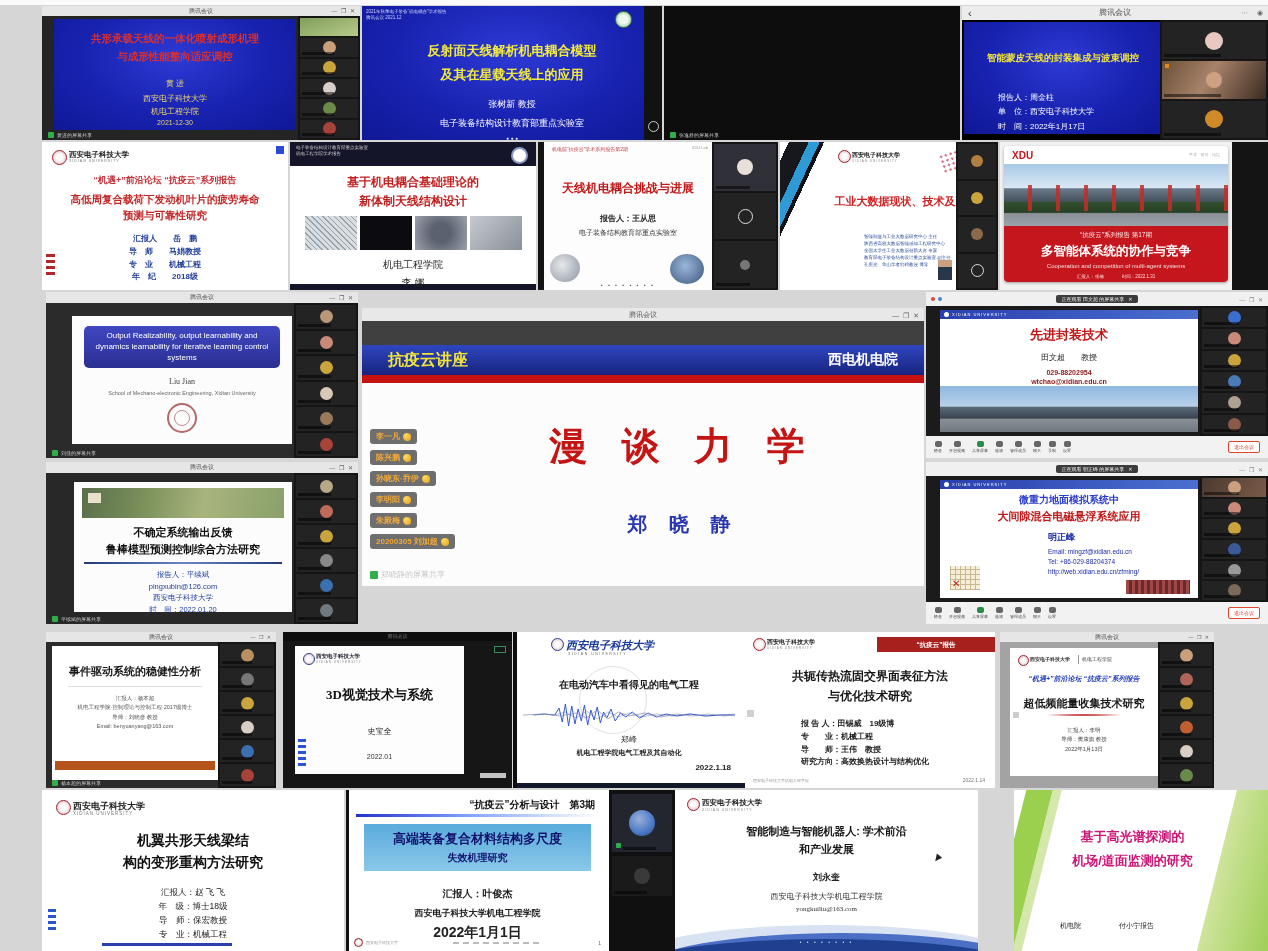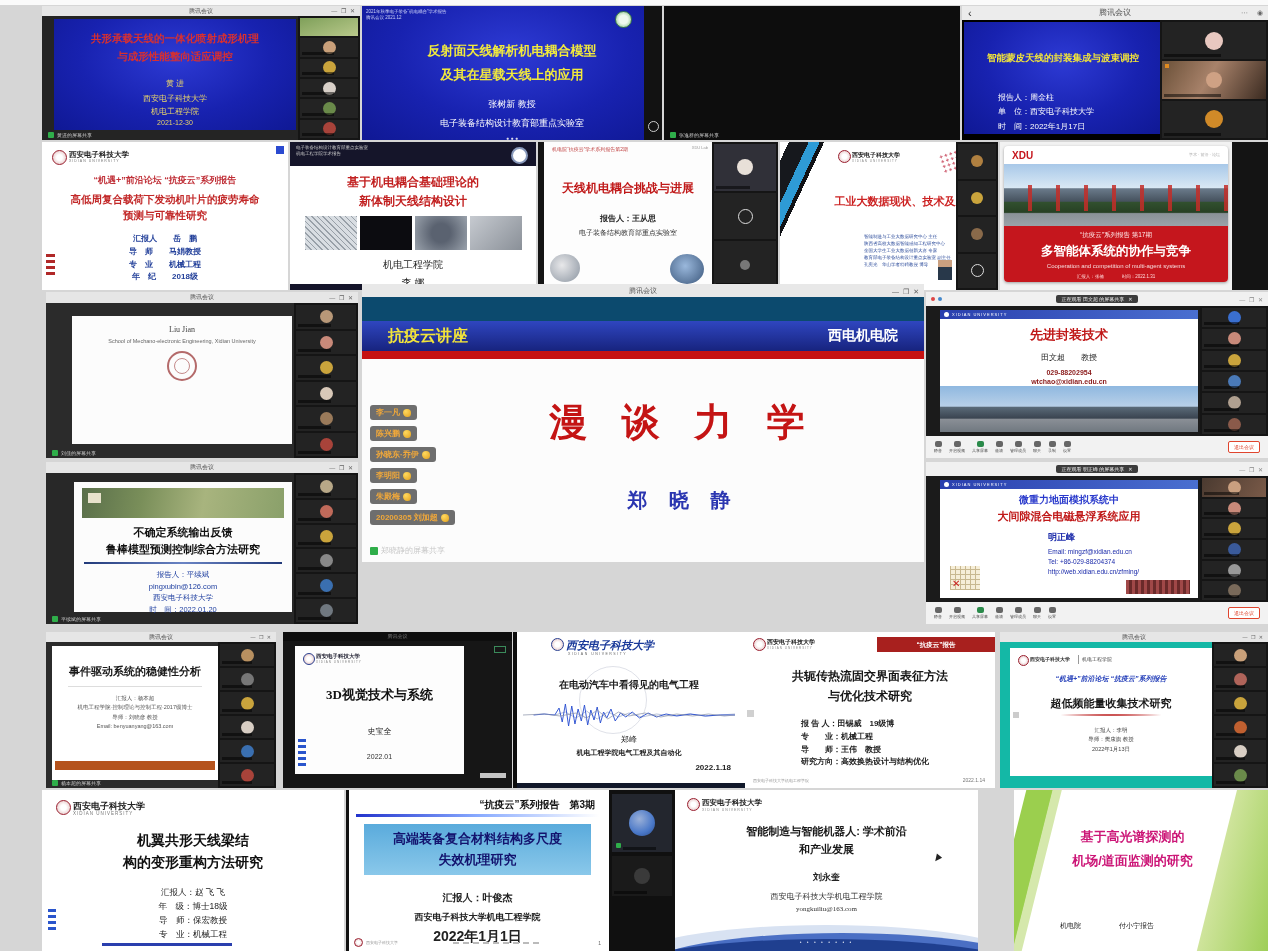--- a/index.html
+++ b/index.html
@@ -241,20 +241,21 @@
         <span>汇报人：张楠</span>　　　　<span>时间：2022.1.31</span>
       </div>
     </div>
   </div>
 </div>
 <div class="abs" style="left:1232px;top:142px;width:36px;height:148px;background:#141414"></div>
 
 <div class="t" style="left:46px;top:292px;width:312px;height:166px;background:#2b2b2b">
   <div class="tb" style="height:11px;font-size:6px;line-height:11px"><span>腾讯会议</span><span class="ctr" style="font-size:6px">—  ❐  ✕</span></div>
   <div class="abs" style="left:26px;top:24px;right:66px;bottom:14px;background:#fcfcfc">
+    <div style="margin:10px auto 0;width:84%;background:linear-gradient(180deg,#4047c0,#2a2f92);border-radius:5px;padding:5px 6px;color:#fff;font-size:8px;line-height:1.35;text-align:center">Output Realizability, output learnability and dynamics learnability for iterative learning control systems</div>
     <div class="c serif" style="margin-top:9px;font-size:8px;color:#444">Liu Jian</div>
     <div class="c" style="margin-top:4px;font-size:5.5px;color:#666">School of Mechano-electronic Engineering, Xidian University</div>
     <div style="margin:7px auto 0;width:26px;height:26px;border:2px solid #b46a6a;border-radius:50%;display:flex;align-items:center;justify-content:center">
           <span style="width:14px;height:14px;border:1px solid #c48a8a;border-radius:50%"></span>
         </div>
   </div>
   <div class="pcol" style="width:60px;top:11px">
     <div class="pc">
           <span class="av" style="background:#b89878"></span>
           <i class="nm"></i>
@@ -327,21 +328,21 @@
           <span class="av" style="background:#707880"></span>
           <i class="nm"></i>
         </div>
   </div>
   <div class="sh">
         <span class="shic"></span>
         <span>平续斌的屏幕共享</span>
       </div>
 </div>
 
-<div class="t" style="left:362px;top:284px;width:562px;height:278px;background:#0c4a6e">
+<div class="t" style="left:362px;top:308px;width:562px;height:278px;background:#404040">
   <div class="tb" style="height:13px;font-size:7px;line-height:13px;background:#e8e8e8"><span>腾讯会议</span><span class="ctr" style="font-size:7px">—  ❐  ✕</span></div>
   <div class="abs" style="left:0;right:0;top:37px;height:30px;background:linear-gradient(180deg,#2f46c0,#17237e);display:flex;align-items:center;justify-content:space-between;padding:0 26px">
     <span class="b" style="font-size:16px;color:#f2e43a">抗疫云讲座</span>
     <span class="b" style="font-size:14px;color:#fff">西电机电院</span>
   </div>
   <div class="abs" style="left:0;right:0;top:67px;height:8px;background:#c61111"></div>
   <div class="abs" style="left:0;right:0;top:75px;height:213px;background:#fcfcfc">
     <div class="abs c b" style="left:100px;right:20px;top:38px;font-size:38px;letter-spacing:12px;color:#c41414">漫 谈 力 学</div>
     <div class="abs c b" style="left:100px;right:20px;top:128px;font-size:20px;letter-spacing:8px;color:#2a35b0">郑 晓 静</div>
     <div class="abs" style="left:8px;top:46px;display:flex;flex-direction:column;align-items:flex-start">
@@ -645,21 +646,21 @@
     <div>报 告 人：田锡威　19级博</div>
     <div>专　　业：机械工程</div>
     <div>导　　师：王伟　教授</div>
     <div>研究方向：高效换热设计与结构优化</div>
   </div>
   <span class="abs" style="left:2px;top:78px;width:7px;height:7px;background:#d0d0d0"></span>
   <div class="abs" style="left:8px;bottom:5px;font-size:4px;color:#999">西安电子科技大学机电工程学院</div>
   <div class="abs" style="right:10px;bottom:5px;font-size:5px;color:#777">2022.1.14</div>
 </div>
 
-<div class="t" style="left:1000px;top:632px;width:268px;height:156px;background:#14b8a6">
+<div class="t" style="left:1000px;top:632px;width:214px;height:156px;background:#a3a3a3">
   <div class="tb" style="height:10px;font-size:6px;line-height:10px"><span>腾讯会议</span><span class="ctr" style="font-size:5px">—  ❐  ✕</span></div>
   <div class="abs" style="left:10px;top:16px;right:56px;bottom:12px;background:#fff">
     <span class="seal abs" style="left:8px;top:7px;width:9px;height:9px"></span>
     <div class="abs serif b" style="left:20px;top:8px;font-size:5px;color:#333">西安电子科技大学</div>
     <span class="abs" style="left:68px;top:7px;width:1px;height:9px;background:#999"></span>
     <div class="abs" style="left:72px;top:8px;font-size:5px;color:#444">机电工程学院</div>
     <div class="c b" style="margin-top:26px;font-size:7px;font-style:italic;color:#2a44bb">“机遇+”前沿论坛 “抗疫云”系列报告</div>
     <div class="c b" style="margin-top:12px;font-size:11px;color:#1a1a1a">超低频能量收集技术研究</div>
     <div style="width:58%;height:2px;margin:3px auto 0;background:radial-gradient(ellipse at center,#c03030 28%,transparent 70%)"></div>
     <div class="c" style="margin-top:10px;font-size:5.5px;color:#444;line-height:1.7">
@@ -713,25 +714,25 @@
         <div class="bdash"></div>
         <div class="bdash"></div>
         <div class="bdash"></div>
         <div class="bdash"></div>
       </div>
   <span class="abs" style="left:60px;bottom:5px;width:130px;height:3px;background:#2a3fae"></span>
 </div>
 
 <div class="t" style="left:346px;top:790px;width:263px;height:161px;background:#fff">
   <span class="abs" style="left:0;top:0;bottom:0;width:3px;background:#101010"></span>
-  <div class="abs b" style="right:14px;top:8px;font-size:10px;color:#111">“抗疫云”系列报告　第3期</div>
+  <div class="abs b" style="right:14px;top:8px;font-size:10px;color:#111">“抗疫云”分析与设计　第3期</div>
   <div class="abs" style="left:10px;top:24px;right:10px;height:3px;background:linear-gradient(90deg,#2233cc,#88aaff,transparent)"></div>
   <div style="margin:34px auto 0;width:86%;background:linear-gradient(180deg,#5aabdc,#8ac8ea);padding:6px 0">
     <div class="c serif b" style="font-size:13px;color:#13136e">高端装备复合材料结构多尺度</div>
-    <div class="c serif b" style="margin-top:3px;font-size:13px;color:#13136e">失效机理研究</div>
+    <div class="c serif b" style="margin-top:3px;font-size:10px;color:#13136e">失效机理研究</div>
   </div>
   <div class="c b" style="margin-top:16px;font-size:10px;color:#222">汇报人：叶俊杰</div>
   <div class="c b" style="margin-top:6px;font-size:9px;color:#222">西安电子科技大学机电工程学院</div>
   <div class="c b" style="margin-top:4px;font-size:14px;color:#222">2022年1月1日</div>
   <div class="abs" style="left:8px;right:8px;bottom:4px;display:flex;align-items:center;justify-content:space-between">
     <span style="display:inline-flex;align-items:center;gap:3px">
           <span class="seal" style="width:7px;height:7px"></span>
           <span style="font-size:4px;color:#999">西安电子科技大学</span>
         </span>
     <span style="width:90px;height:2px;background:repeating-linear-gradient(90deg,#bbb 0 6px,transparent 6px 10px)"></span>

